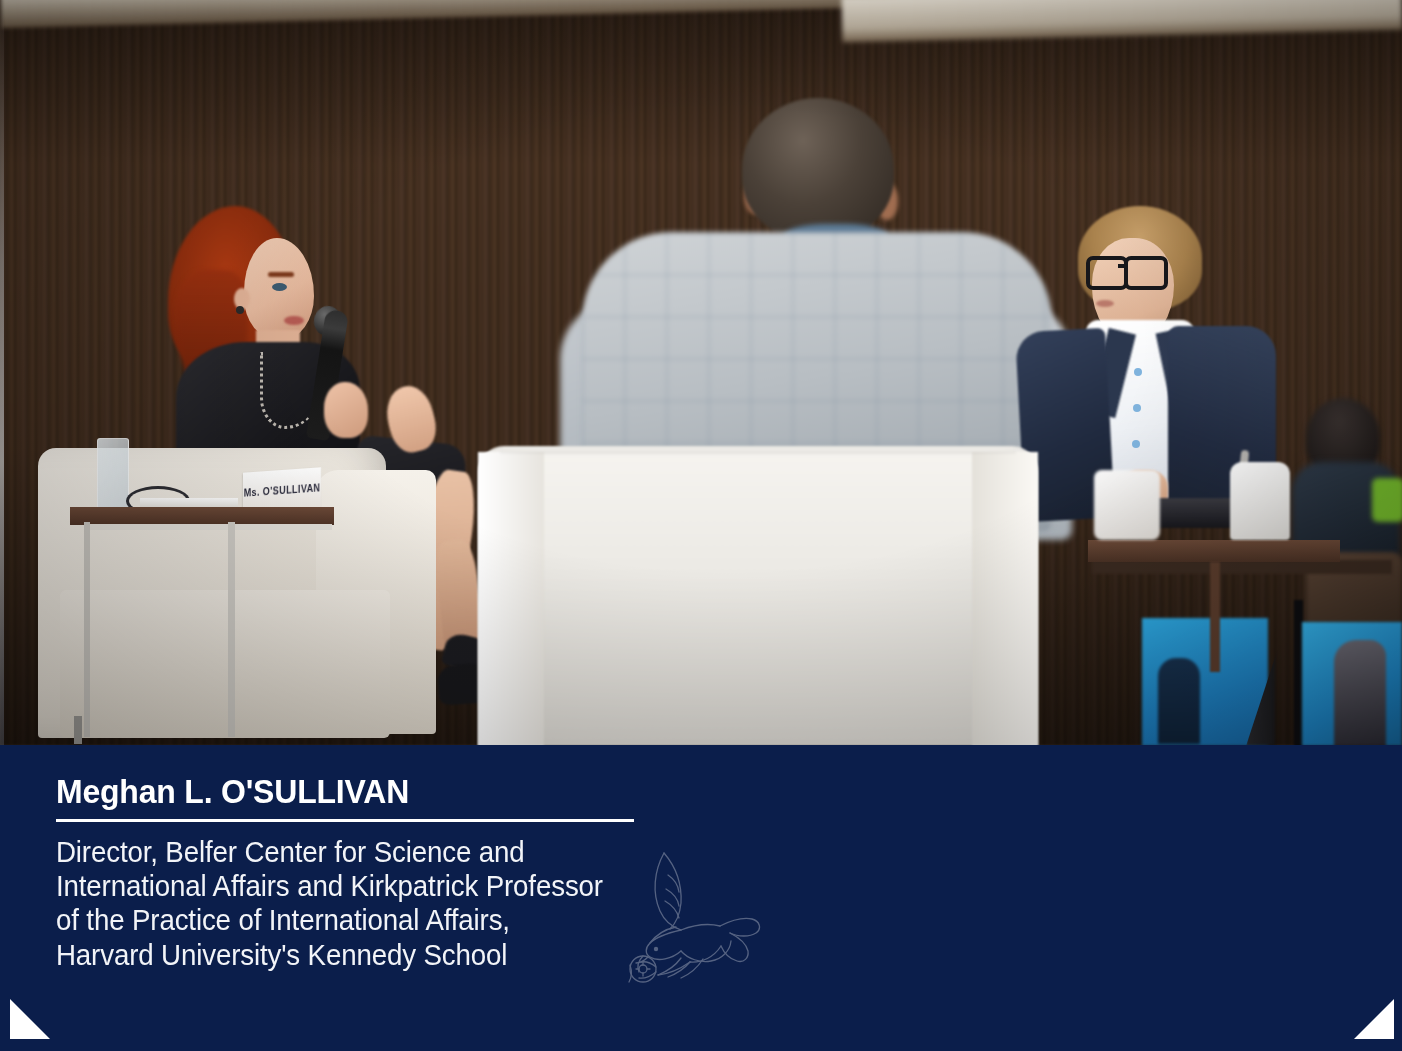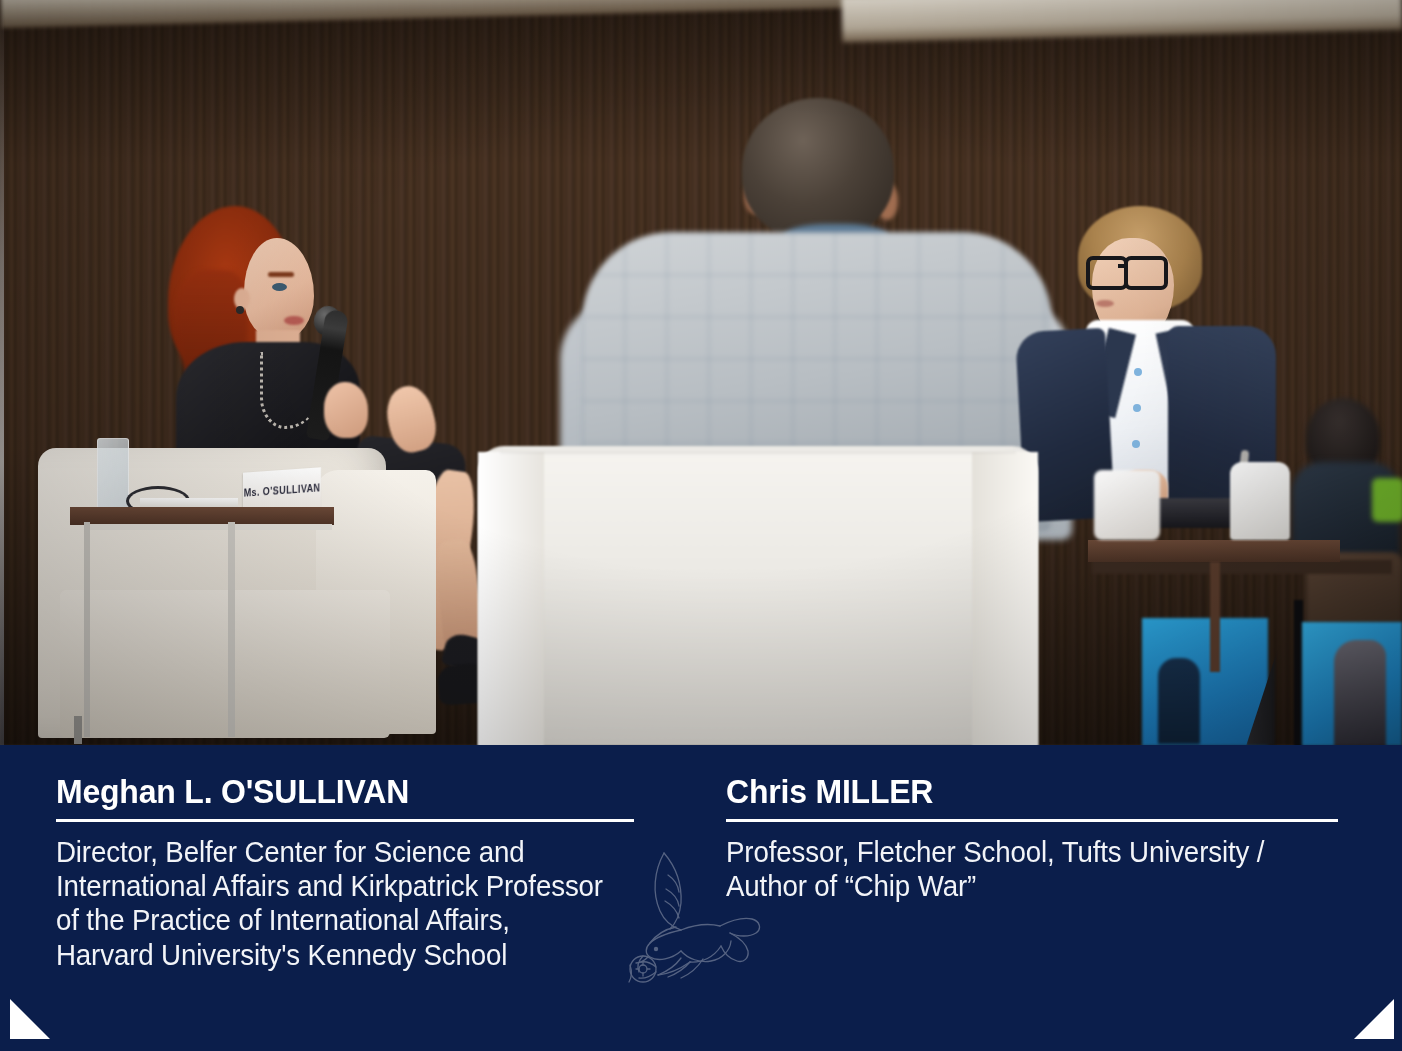--- a/index.html
+++ b/index.html
@@ -613,25 +613,20 @@
     </svg>
 
     <div class="panels">
 
       <div class="panel left">
         <h2 class="person-name">Meghan L. O'SULLIVAN</h2>
         <div class="rule"></div>
         <p class="person-title">Director, Belfer Center for Science and International Affairs and Kirkpatrick Professor of the Practice of International Affairs, Harvard University's Kennedy School</p>
       </div>
 
-      <div class="panel right">
-        <h2 class="person-name">Chris MILLER</h2>
-        <div class="rule"></div>
-        <p class="person-title">Professor, Fletcher School, Tufts University / Author of “Chip War”</p>
-      </div>
 
     </div>
 
     <div class="corner-tri bl"></div>
     <div class="corner-tri br"></div>
   </div>
 
 </div>
 
 </body></html>

